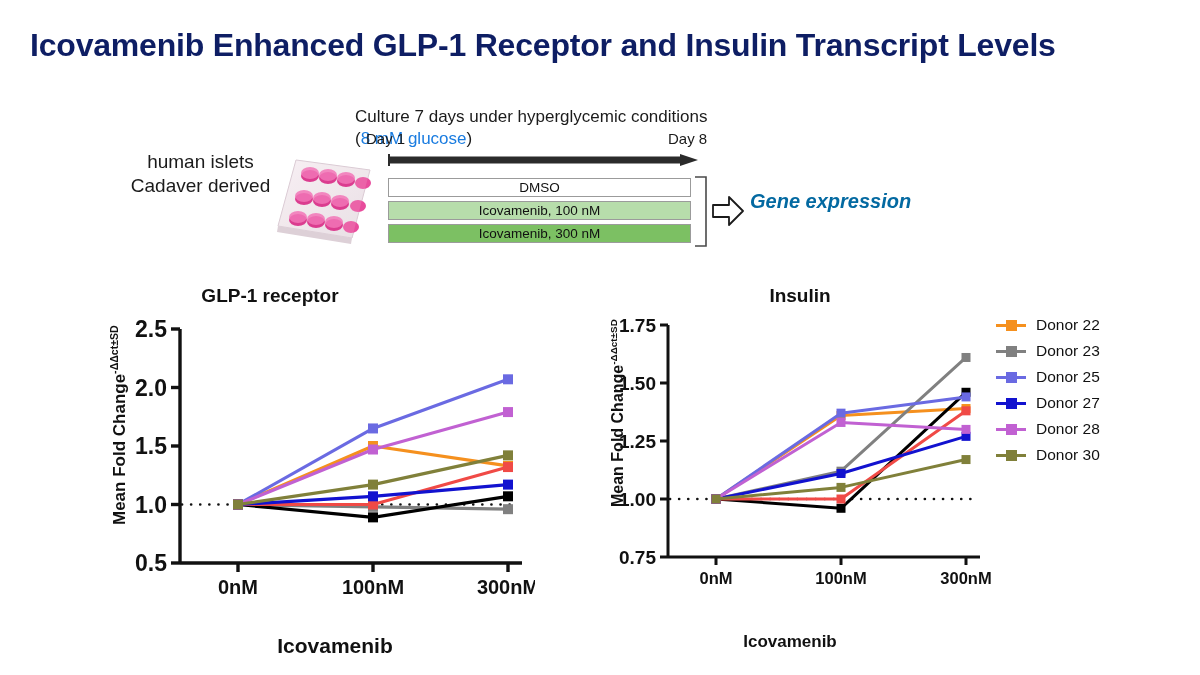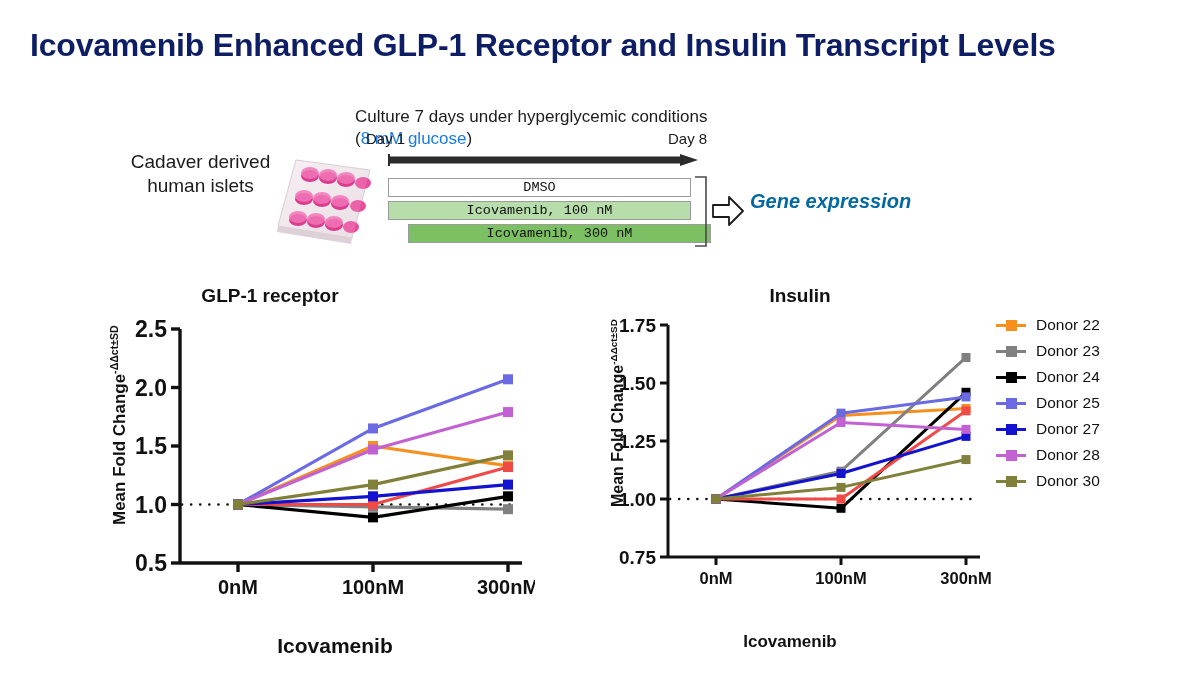--- a/index.html
+++ b/index.html
@@ -40,25 +40,25 @@
   #glucose-text { color: #1a7ce0; font-weight: normal; }
 
   #day1-label { position: absolute; left: 366px; top: 30px; font-size: 15px; color: #1b1b1b; }
   #day8-label { position: absolute; left: 668px; top: 30px; font-size: 15px; color: #1b1b1b; }
 
   #timeline-arrow { position: absolute; left: 388px; top: 54px; width: 310px; height: 12px; }
 
   .treatment-bar {
     position: absolute; left: 388px; width: 303px; height: 19px;
     border: 1px solid #9b9b9b;
-    font-size: 13.5px; color: #111; text-align: center; line-height: 17px; font-family: Liberation Mono, monospace;
+    font-size: 13.5px; color: #111; text-align: center; line-height: 17px;
   }
   #bar-dmso   { top: 78px;  background: #ffffff; }
   #bar-ico100 { top: 101px; background: #b7ddab; }
-  #bar-ico300 { top: 124px; background: #7cc063; margin-left: 20px; }
+  #bar-ico300 { top: 124px; background: #7cc063; }
 
   
   #bracket { position: absolute; left: 693px; top: 76px; width: 16px; height: 71px; }
   #gene-arrow { position: absolute; left: 712px; top: 96px; width: 32px; height: 30px; }
   #gene-expression-label {
     position: absolute; left: 750px; top: 90px;
     font-size: 20px; font-weight: bold; color: #0369a1; font-style: italic;
   }
 
   
@@ -102,22 +102,22 @@
   .legend-label { font-size: 15.5px; color: #111; }
 </style>
 </head>
 <body>
 
 <div id="slide-title">Icovamenib Enhanced GLP-1 Receptor and Insulin Transcript Levels</div>
 
 <div id="schematic">
 
   <div id="islet-label">
+    <div>human islets</div>
     <div>Cadaver derived</div>
-    <div>human islets</div>
   </div>
 
   <svg id="plate" viewBox="0 0 106 100">
     <defs>
       <linearGradient id="plastic" x1="0" y1="0" x2="1" y2="1">
         <stop offset="0" stop-color="#f7eef2"></stop>
         <stop offset="1" stop-color="#e6dbe1"></stop>
       </linearGradient>
     </defs>
 
@@ -347,27 +347,20 @@
     </div>
     <div class="legend-row">
       <span class="legend-swatch">
         <span class="bar" style="background: rgb(128, 128, 128);"></span>
         <span class="sq" style="background: rgb(128, 128, 128);"></span>
       </span>
       <span class="legend-label">Donor 23</span>
     </div>
     <div class="legend-row">
       <span class="legend-swatch">
-        <span class="bar" style="background: rgb(0, 0, 0);"></span>
-        <span class="sq" style="background: rgb(0, 0, 0);"></span>
-      </span>
-      <span class="legend-label">Donor 24</span>
-    </div>
-    <div class="legend-row">
-      <span class="legend-swatch">
         <span class="bar" style="background: rgb(106, 106, 226);"></span>
         <span class="sq" style="background: rgb(106, 106, 226);"></span>
       </span>
       <span class="legend-label">Donor 25</span>
     </div>
     <div class="legend-row">
       <span class="legend-swatch">
         <span class="bar" style="background: rgb(18, 18, 207);"></span>
         <span class="sq" style="background: rgb(18, 18, 207);"></span>
       </span>

